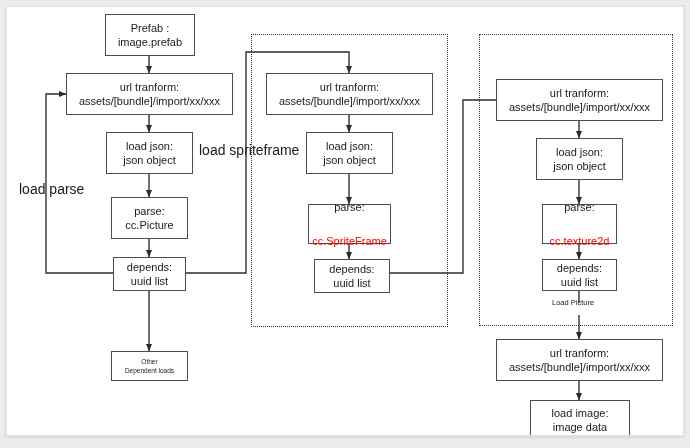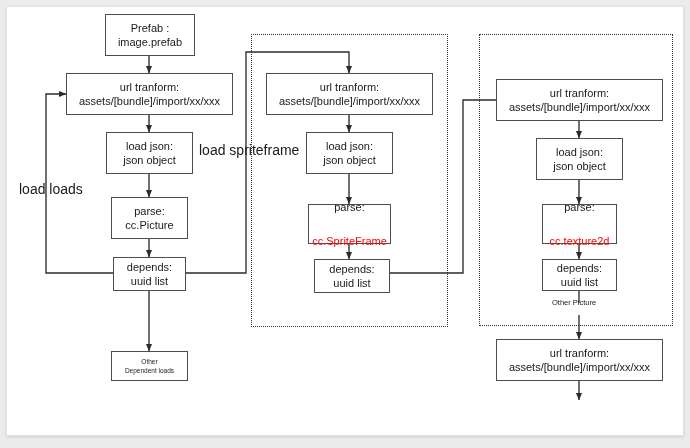--- a/index.html
+++ b/index.html
@@ -182,21 +182,25 @@
   <div class="node" style="left:541px; top:258px; width:75px; height:32px;">
     <span class="l1">depends:</span>
     <span class="l2">uuid list</span>
   </div>
 
   <div class="node" style="left:495px; top:338px; width:167px; height:42px;">
     <span class="l1">url tranform:</span>
     <span class="l2">assets/[bundle]/import/xx/xxx</span>
   </div>
 
-
-  <div class="edge-label" style="left:18px; top:182px;">load loads</div>
+  <div class="node" style="left:529px; top:399px; width:100px; height:40px;">
+    <span class="l1">load image:</span>
+    <span class="l2">image data</span>
+  </div>
+
+  <div class="edge-label" style="left:18px; top:182px;">load parse</div>
 
   <div class="edge-label" style="left:198px; top:143px;">load spriteframe</div>
 
-  <div class="edge-label tiny" style="left:551px; top:297px;">Other Picture</div>
+  <div class="edge-label tiny" style="left:551px; top:297px;">Load Picture</div>
 
 </div>
 </div>
 
 </body></html>

